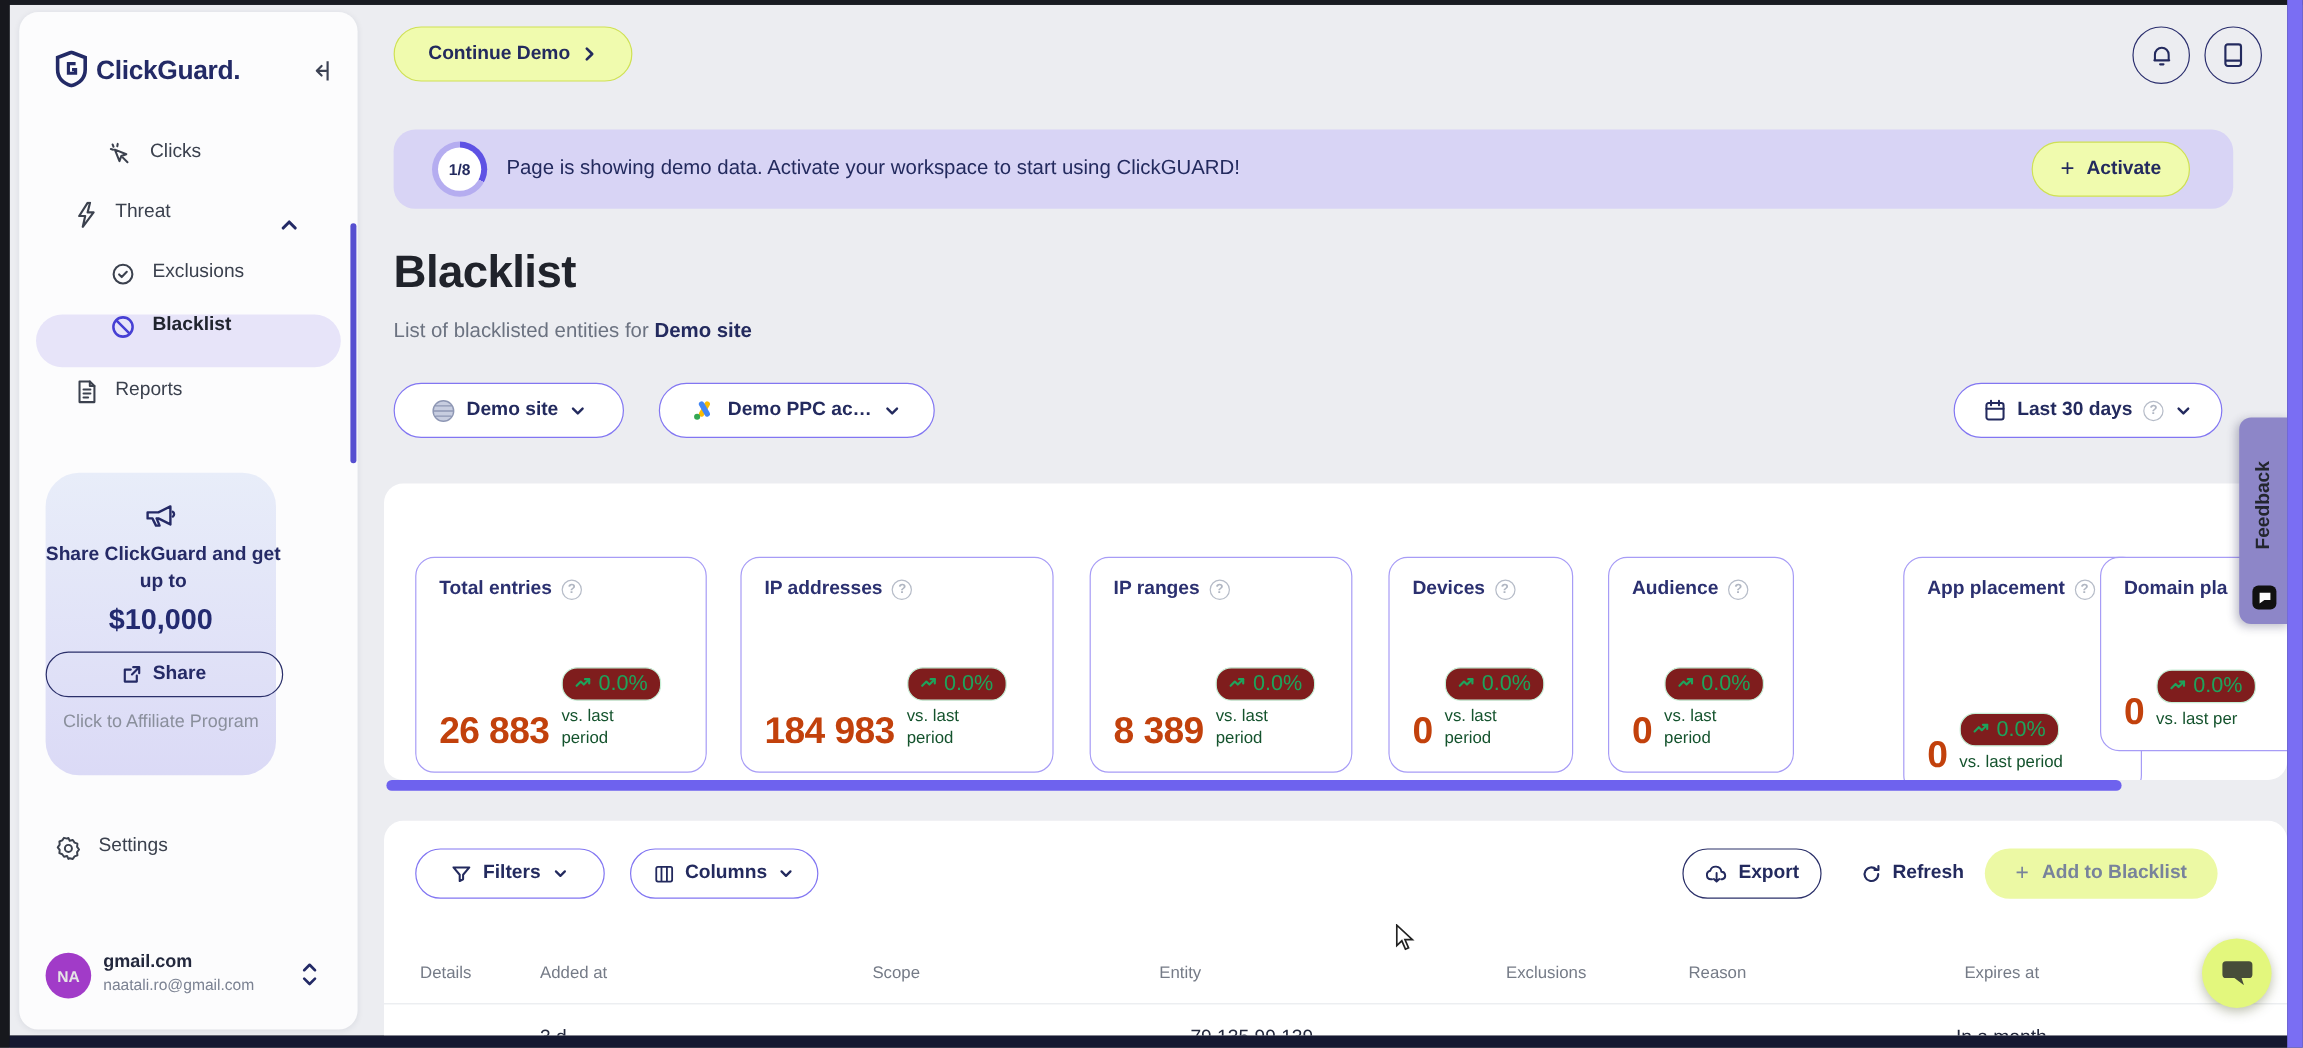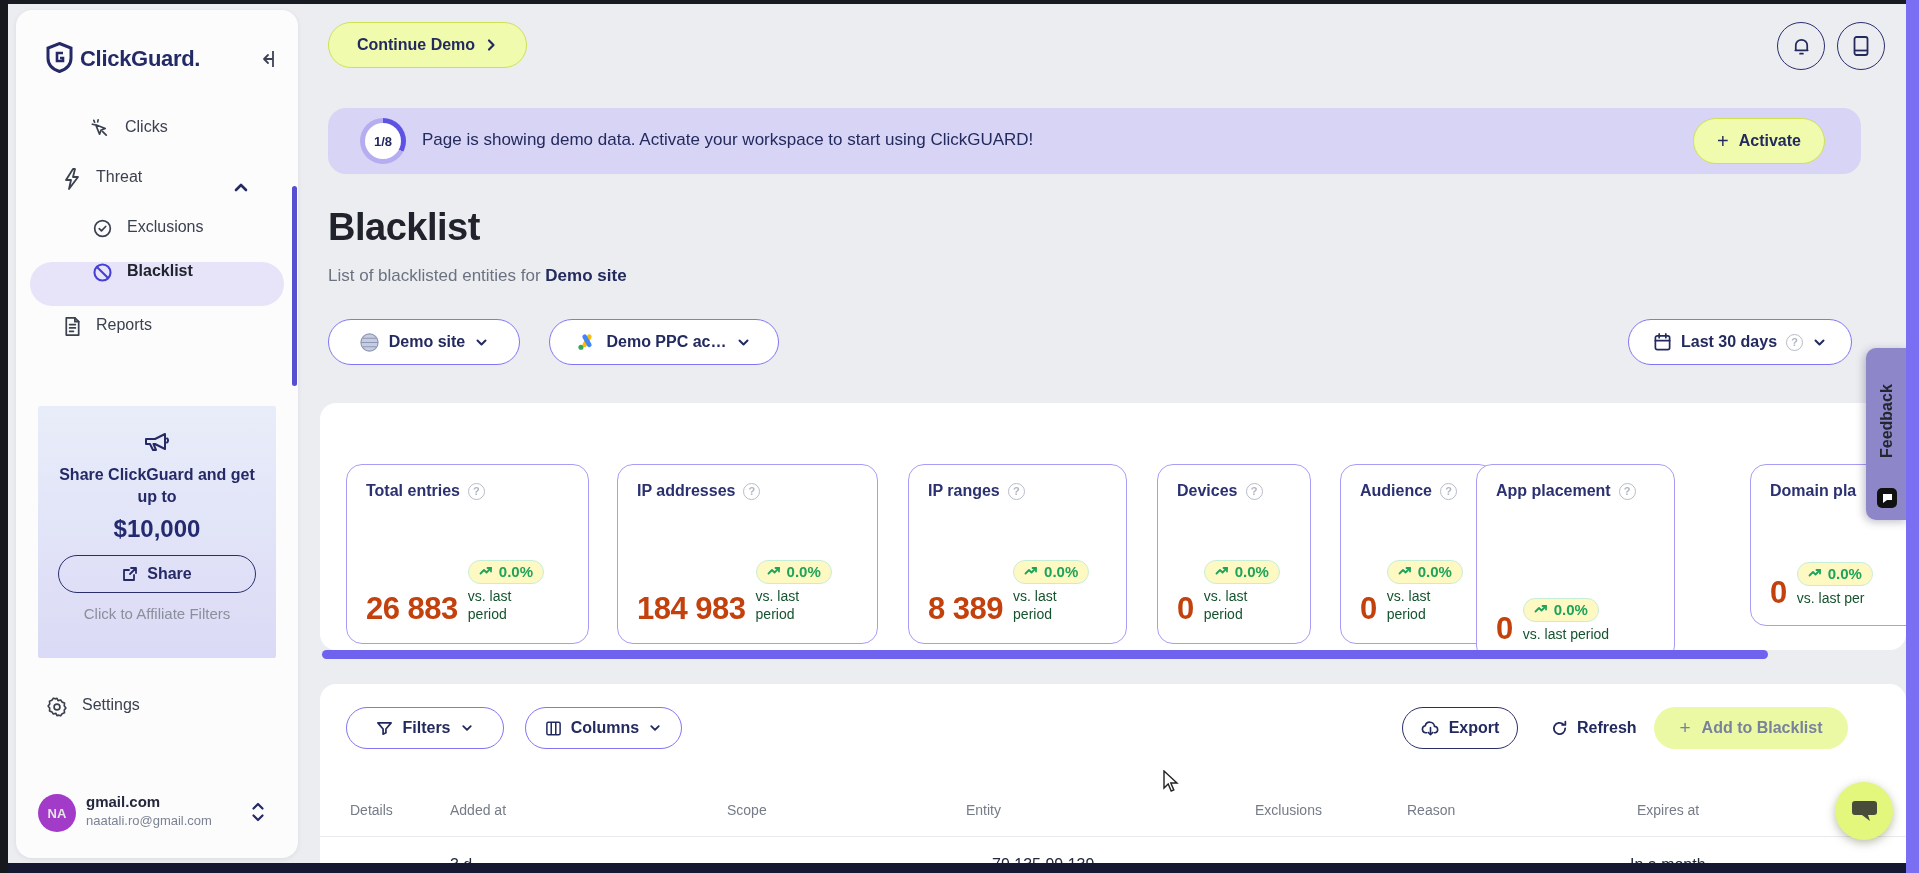--- a/index.html
+++ b/index.html
@@ -14,21 +14,21 @@
   .active-pill { background:#e7e4f9; border-radius:22px; }
   
   .pill { display:flex; align-items:center; justify-content:center; gap:9px; border-radius:23px; background:#fff; border:1.3px solid #8276f2; color:#232a5e; font-size:16px; font-weight:600; cursor:pointer; }
   .lime { background:#f0fbae; border:1.5px solid #cfe153; color:#232a5e; }
   
   .card { position:absolute; background:#fff; border:1.4px solid #a79cf6; border-radius:16px; padding:17px 19px;margin-top:24px; }
   .card-label { display:flex; align-items:center; gap:8px; font-size:16px; font-weight:600; color:#2b3070; }
   .qmark { width:17px; height:17px; border:1.3px solid #b6bcc8; border-radius:50%; color:#b0b6c2; font-size:11px; font-weight:700; display:inline-flex; align-items:center; justify-content:center; }
   .card-bottom { position:absolute; left:19px; right:10px; bottom:20px; display:flex; align-items:flex-end; gap:10px; }
   .big-num { font-size:31px; font-weight:800; color:#c2410c; letter-spacing:-.5px; line-height:.95; }
-  .badge { display:inline-flex; align-items:center; gap:5px; background:#fef9c3; border:1px solid #c6eed6; color:#1ea35b; border-radius:13px; padding:2px 10px 3px; font-size:15px; font-weight:700; }
+  .badge { display:inline-flex; align-items:center; gap:5px; background:#7f1d1d; border:1px solid #c6eed6; color:#1ea35b; border-radius:13px; padding:2px 10px 3px; font-size:18px; font-weight:400; }
   .cap { font-size:14px; color:#14532d; line-height:1.25; margin-top:4px; }
   .cap.narrow { width:66px; }
   .hdr { position:absolute; font-size:14px; color:#757b87; }
   .cellv { position:absolute; font-size:16px; color:#23283d; }
   svg { display:block; }
 </style>
 </head>
 <body>
 
 <div id="screen">
@@ -101,39 +101,39 @@
           <svg width="20" height="21" viewBox="0 0 20 22" fill="none" stroke="#3b414e" stroke-width="1.8" stroke-linejoin="round" stroke-linecap="round">
             <path d="M4 2h9l4 4v14H4z"></path>
             <path d="M13 2v4h4M7.5 9h6M7.5 12.5h6M7.5 16h4"></path>
           </svg>
         </span>
       <span class="nav-label">Reports</span>
     </div>
 
     <div class="abs" style="left:276px; top:176px; width:5px; height:200px; background:#564fd0; border-radius:3px;"></div>
 
-    <div class="abs" style="left:22px; top:384px; width:238px; height:252px; border-radius:2px; background:linear-gradient(180deg,#e8edf9,#dbdaf6); text-align:center;margin-top:12px;">
+    <div class="abs" style="left:22px; top:384px; width:192px; height:252px; border-radius:28px; background:linear-gradient(180deg,#e8edf9,#dbdaf6); text-align:center;">
       <div style="margin-top:22px; display:flex; justify-content:center;">
         <svg width="30" height="28" viewBox="0 0 30 28" fill="none" stroke="#252a66" stroke-width="2" stroke-linejoin="round" stroke-linecap="round">
             <path d="M4 11v5h4l3 6h3l-2.5-6H13L23 21V6L13 11H6z"></path>
             <path d="M25 10.5c1.4.6 1.4 3.4 0 4"></path>
           </svg>
       </div>
       <div style="margin:8px auto 0; width:196px; font-size:16px; font-weight:600; color:#252a66; line-height:1.35;">Share ClickGuard and get up to</div>
       <div style="margin-top:8px; font-size:24px; font-weight:800; color:#232a70;">$10,000</div>
       <div style="margin:12px auto 0; width:198px; height:38px; border:1.6px solid #2a2f6a; border-radius:19px; display:flex; align-items:center; justify-content:center; gap:9px; cursor:pointer;">
         <span>
             <svg width="16" height="16" viewBox="0 0 16 16" fill="none" stroke="#252a66" stroke-width="1.8" stroke-linecap="round" stroke-linejoin="round">
               <path d="M12 9v5H2V4h5"></path>
               <path d="M9 2h5v5M14 2 8 8"></path>
             </svg>
           </span>
         <span style="font-size:16px; font-weight:600; color:#252a66;">Share</span>
       </div>
-      <div style="margin-top:12px; font-size:15px; color:#8a8f9c;">Click to Affiliate Filters</div>
+      <div style="margin-top:12px; font-size:15px; color:#8a8f9c;">Click to Affiliate Program</div>
     </div>
 
     <div class="abs nav-item" style="left:30px; top:686px; width:200px;">
       <span>
           <svg width="22" height="22" viewBox="0 0 24 24" fill="none" stroke="#3b414e" stroke-width="1.8" stroke-linejoin="round">
             <circle cx="12" cy="12" r="3.2"></circle>
             <path d="M12 2.5l1.2 2.6 2.8-.7 1.6 2.3 2.6 1-.3 2.9 1.8 2.4-1.8 2.4.3 2.9-2.6 1-1.6 2.3-2.8-.7L12 21.5l-1.2-2.6-2.8.7-1.6-2.3-2.6-1 .3-2.9L2.3 11l1.8-2.4-.3-2.9 2.6-1 1.6-2.3 2.8.7Z"></path>
           </svg>
         </span>
       <span class="nav-label">Settings</span>
@@ -326,21 +326,21 @@
               <svg width="15" height="11" viewBox="0 0 15 11" fill="none" stroke="#1ea35b" stroke-width="1.8" stroke-linecap="round" stroke-linejoin="round">
                 <path d="M1.5 7.5 5 4l2.5 2.5L12 2"></path>
                 <path d="M8.5 2H12v3.5"></path>
               </svg>
               <span>0.0%</span>
             </span>
         <div class="cap narrow">vs. last period</div></span>
       </div>
     </div>
 
-    <div class="card" style="left:1156px; top:37px; width:199px; height:198px;">
+    <div class="card" style="left:1266px; top:37px; width:199px; height:198px;">
       <div class="card-label">
           <span>App placement</span>
           <span class="qmark">?</span>
         </div>
       <div class="card-bottom" style="bottom:18px;">
         <span class="big-num">0</span>
         <span><span class="badge">
               <svg width="15" height="11" viewBox="0 0 15 11" fill="none" stroke="#1ea35b" stroke-width="1.8" stroke-linecap="round" stroke-linejoin="round">
                 <path d="M1.5 7.5 5 4l2.5 2.5L12 2"></path>
                 <path d="M8.5 2H12v3.5"></path>

